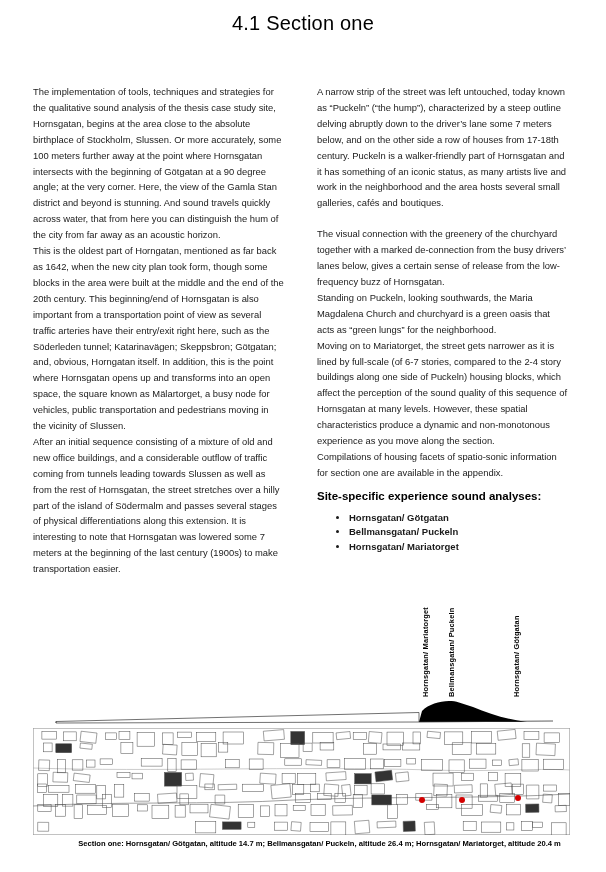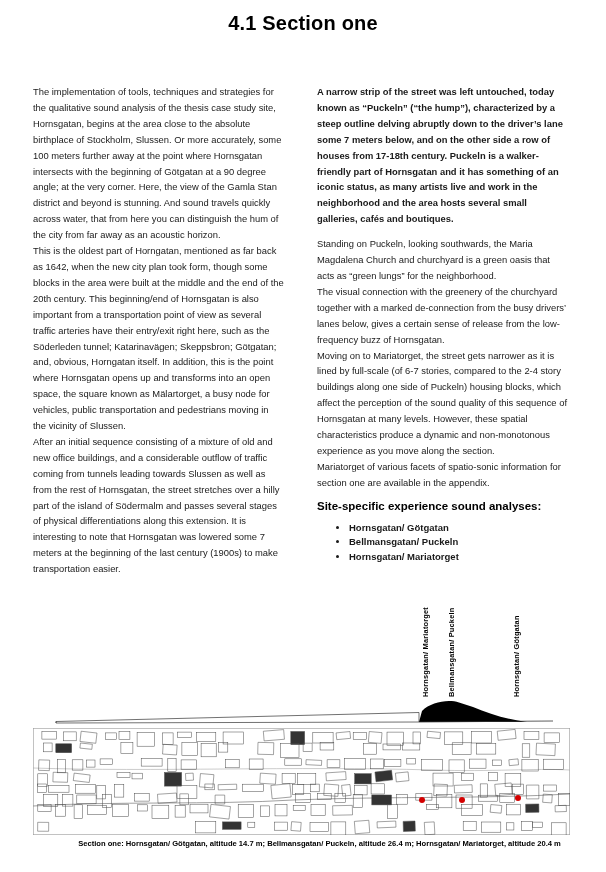--- a/index.html
+++ b/index.html
@@ -9,31 +9,31 @@
     font-family: "Liberation Sans", sans-serif;
     color: #1a1a1a;
     position: relative;
     overflow: hidden;
   }
   .page { position: relative; width: 606px; height: 872px; background: #fff; }
 
   .title {
     position: absolute; top: 12px; left: 0; width: 100%;
     text-align: center;
-    font-size: 20px; font-weight: bold; color: #000;
+    font-size: 20px; font-weight: normal; color: #000;
     letter-spacing: 0.2px;
   }
 
   .columns {
     position: absolute; top: 84px; left: 33px; right: 38px;
     display: flex; gap: 33px;
   }
   .col { width: 50%; font-size: 9.4px; line-height: 15.9px; text-align: left; }
   .col p { margin: 0; }
-  .col p.spaced { margin-bottom: 9px; font-weight: bold; }
+  .col p.spaced { margin-bottom: 15px; }
 
   .subheading {
     font-size: 11.5px; font-weight: bold; color: #000;
     margin-top: 8px; margin-bottom: 6px;
   }
   .bullet-list {
     margin-left: 32px; list-style: disc;
   }
   .bullet-list li {
     font-size: 9.5px; font-weight: bold; line-height: 13.5px;
@@ -78,24 +78,24 @@
   <h1 class="title">4.1 Section one</h1>
 
   <div class="columns">
     <div class="col">
       <p>The implementation of tools, techniques and strategies for the qualitative sound analysis of the thesis case study site, Hornsgatan, begins at the area close to the absolute birthplace of Stockholm, Slussen. Or more accurately, some 100 meters further away at the point where Hornsgatan intersects with the beginning of Götgatan at a 90 degree angle; at the very corner. Here, the view of the Gamla Stan district and beyond is stunning. And sound travels quickly across water, that from here you can distinguish the hum of the city from far away as an acoustic horizon.</p>
       <p>This is the oldest part of Horngatan, mentioned as far back as 1642, when the new city plan took form, though some blocks in the area were built at the middle and the end of the 20th century. This beginning/end of Hornsgatan is also important from a transportation point of view as several traffic arteries have their entry/exit right here, such as the Söderleden tunnel; Katarinavägen; Skeppsbron; Götgatan; and, obvious, Horngatan itself. In addition, this is the point where Hornsgatan opens up and transforms into an open space, the square known as Mälartorget, a busy node for vehicles, public transportation and pedestrians moving in the vicinity of Slussen.</p>
       <p>After an initial sequence consisting of a mixture of old and new office buildings, and a considerable outflow of traffic coming from tunnels leading towards Slussen as well as from the rest of Hornsgatan, the street stretches over a hilly part of the island of Södermalm and passes several stages of physical differentiations along this extension. It is interesting to note that Hornsgatan was lowered some 7 meters at the beginning of the last century (1900s) to make transportation easier.</p>
     </div>
     <div class="col">
       <p class="spaced">A narrow strip of the street was left untouched, today known as “Puckeln” (“the hump”), characterized by a steep outline delving abruptly down to the driver’s lane some 7 meters below, and on the other side a row of houses from 17-18th century. Puckeln is a walker-friendly part of Hornsgatan and it has something of an iconic status, as many artists live and work in the neighborhood and the area hosts several small galleries, cafés and boutiques.</p>
+      <p>The visual connection with the greenery of the churchyard together with a marked de-connection from the busy drivers’ lanes below, gives a certain sense of release from the low-frequency buzz of Hornsgatan.</p>
       <p>Standing on Puckeln, looking southwards, the Maria Magdalena Church and churchyard is a green oasis that acts as “green lungs” for the neighborhood.</p>
-      <p>The visual connection with the greenery of the churchyard together with a marked de-connection from the busy drivers’ lanes below, gives a certain sense of release from the low-frequency buzz of Hornsgatan.</p>
       <p>Moving on to Mariatorget, the street gets narrower as it is lined by full-scale (of 6-7 stories, compared to the 2-4 story buildings along one side of Puckeln) housing blocks, which affect the perception of the sound quality of this sequence of Hornsgatan at many levels. However, these spatial characteristics produce a dynamic and non-monotonous experience as you move along the section.</p>
-      <p>Mariatorget of various facets of spatio-sonic information for section one are available in the appendix.</p>
+      <p>Compilations of housing facets of spatio-sonic information for section one are available in the appendix.</p>
       <h2 class="subheading">Site-specific experience sound analyses:</h2>
       <ul class="bullet-list">
         <li>Hornsgatan/ Götgatan</li>
         <li>Bellmansgatan/ Puckeln</li>
         <li>Hornsgatan/ Mariatorget</li>
       </ul>
     </div>
   </div>
 
   <div class="figure">

